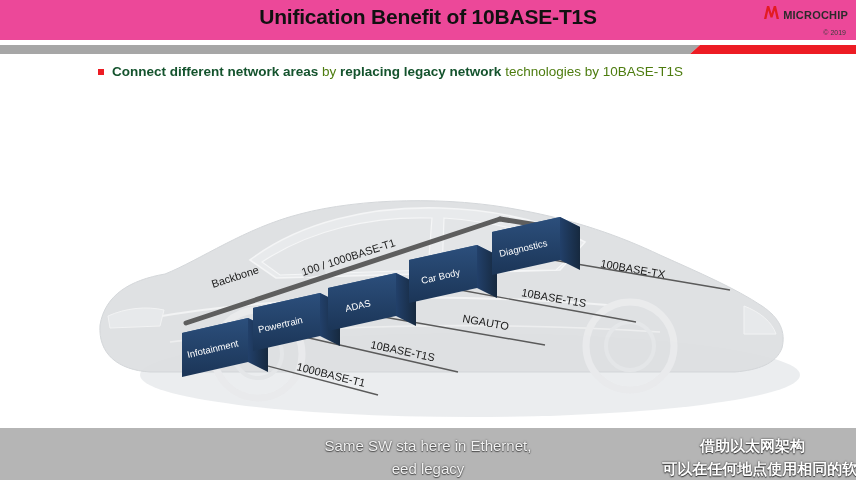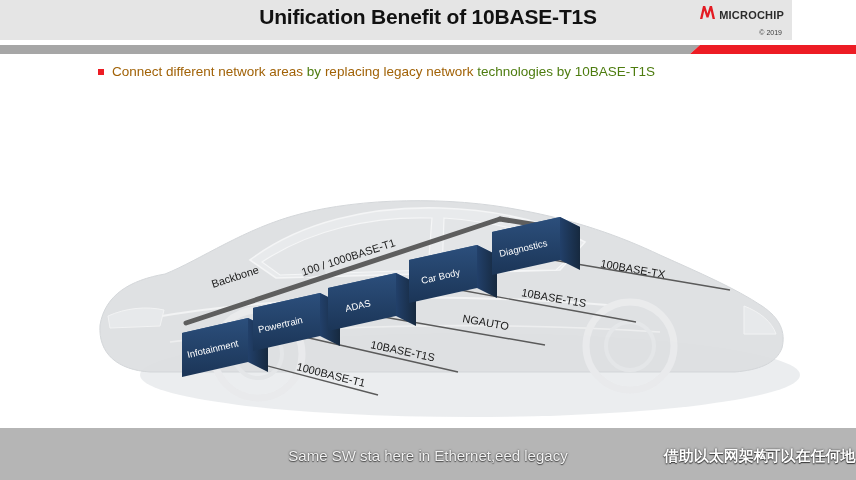--- a/index.html
+++ b/index.html
@@ -12,22 +12,22 @@
   }
   #slide{
     position:absolute;inset:0;
     width:856px;height:480px;
     background:#ffffff;
     overflow:hidden;
   }
 
   
   .header{
-    position:absolute;left:0;top:0;width:792px;height:40px;
-    background:#e5e5e5;
+    position:absolute;left:0;top:0;width:856px;height:40px;
+    background:#ec4899;
   }
   .title{
     position:absolute;left:0;top:5px;width:856px;
     text-align:center;
     font-size:21px;font-weight:bold;color:#111111;
     letter-spacing:-0.2px;
     white-space:nowrap;
   }
   .logo-wrap{
     position:absolute;right:8px;top:5px;
@@ -52,38 +52,38 @@
   .bullet-row{
     position:absolute;left:98px;top:63px;
     display:flex;align-items:flex-start;gap:8px;
   }
   .bullet-marker{
     width:6px;height:6px;background:#ED1C24;margin-top:6px;flex:0 0 auto;
   }
   .bullet-text{
     font-size:13.5px;color:#1a1a1a;line-height:17px;white-space:nowrap;
   }
-  .bullet-text .hl{color:#a16207;font-weight:normal;}
+  .bullet-text .hl{color:#14532d;font-weight:bold;}
   .bullet-text .pl{color:#4d7c0f;font-weight:normal;}
 
   
   .diagram{
     position:absolute;left:0;top:110px;width:856px;height:320px;
   }
   .diagram svg{display:block;}
 
   
   .caption-band{
     position:absolute;left:0;top:428px;width:856px;height:52px;
     background:rgba(120,120,120,0.55);
   }
   .caption-stack{
     position:absolute;left:0;top:430px;width:856px;height:50px;
-    display:flex;flex-direction:row;align-items:center;
-    justify-content:center;
+    display:flex;flex-direction:column;align-items:center;
+    justify-content:flex-end;
     pointer-events:none;
   }
   .cap-line{
     position:relative;
     font-size:15px;
     line-height:23px;
     color:#ffffff;
     text-shadow:0 0 2px rgba(0,0,0,0.65), 0 1px 1px rgba(0,0,0,0.5);
     white-space:nowrap;
     text-align:center;

